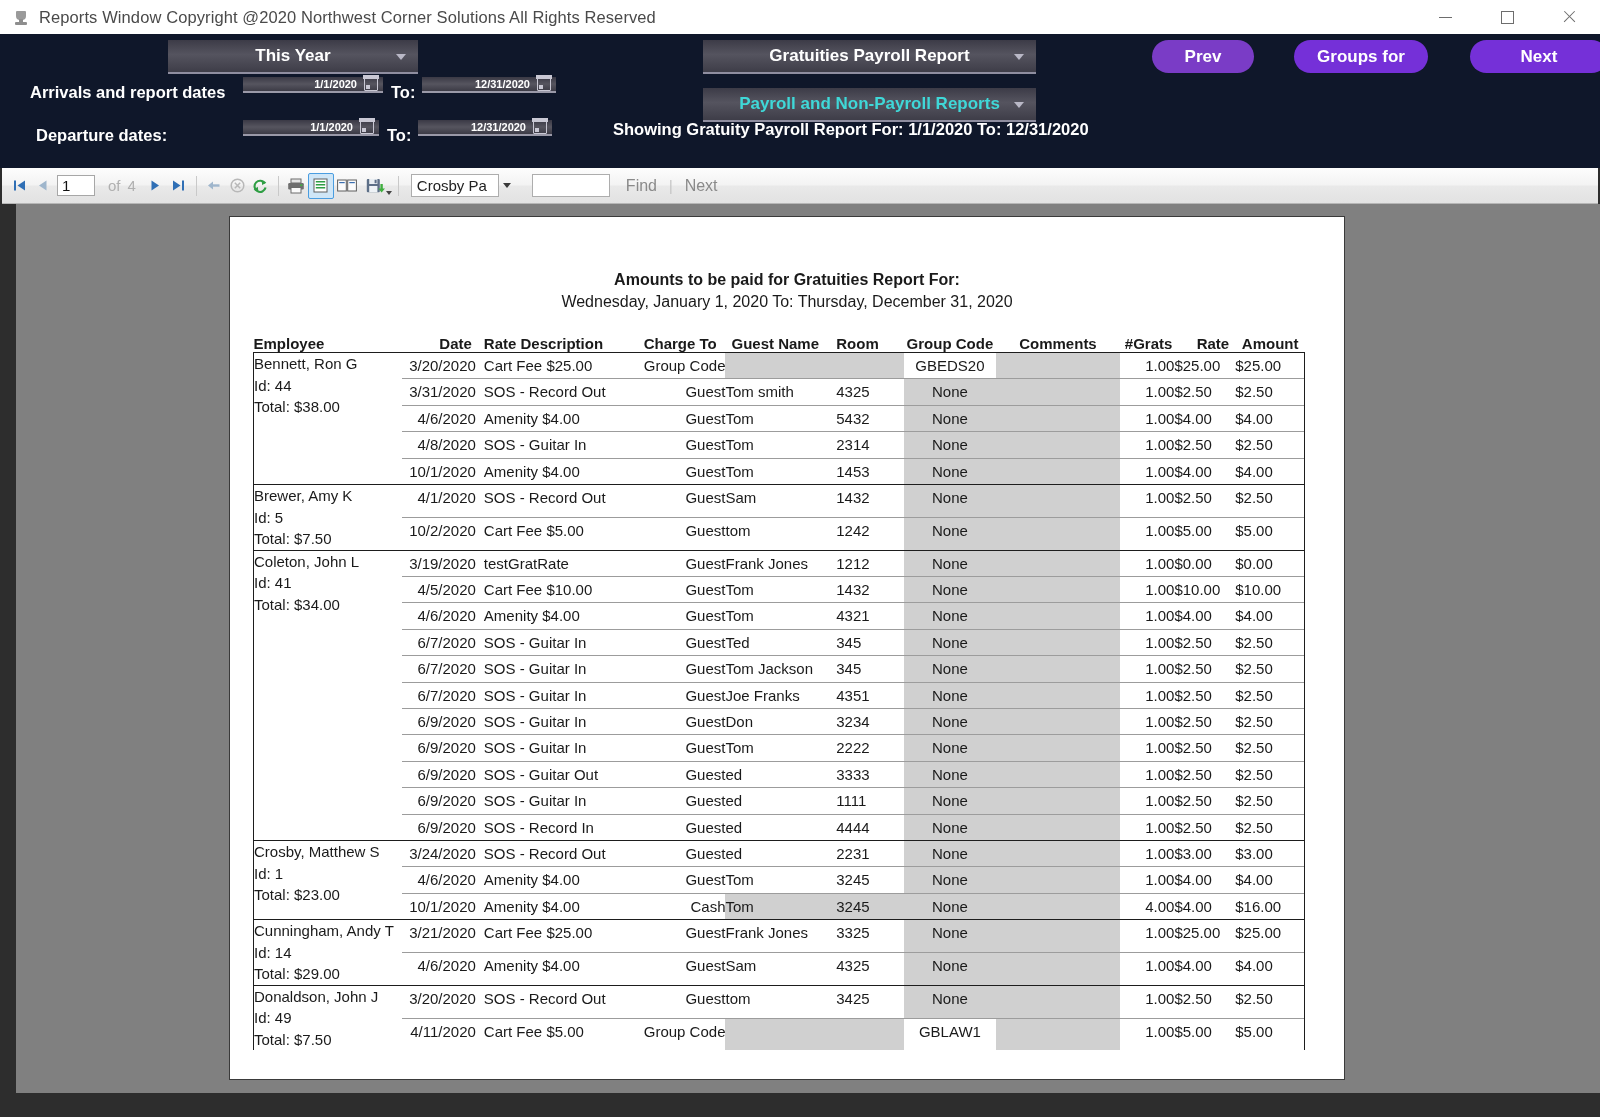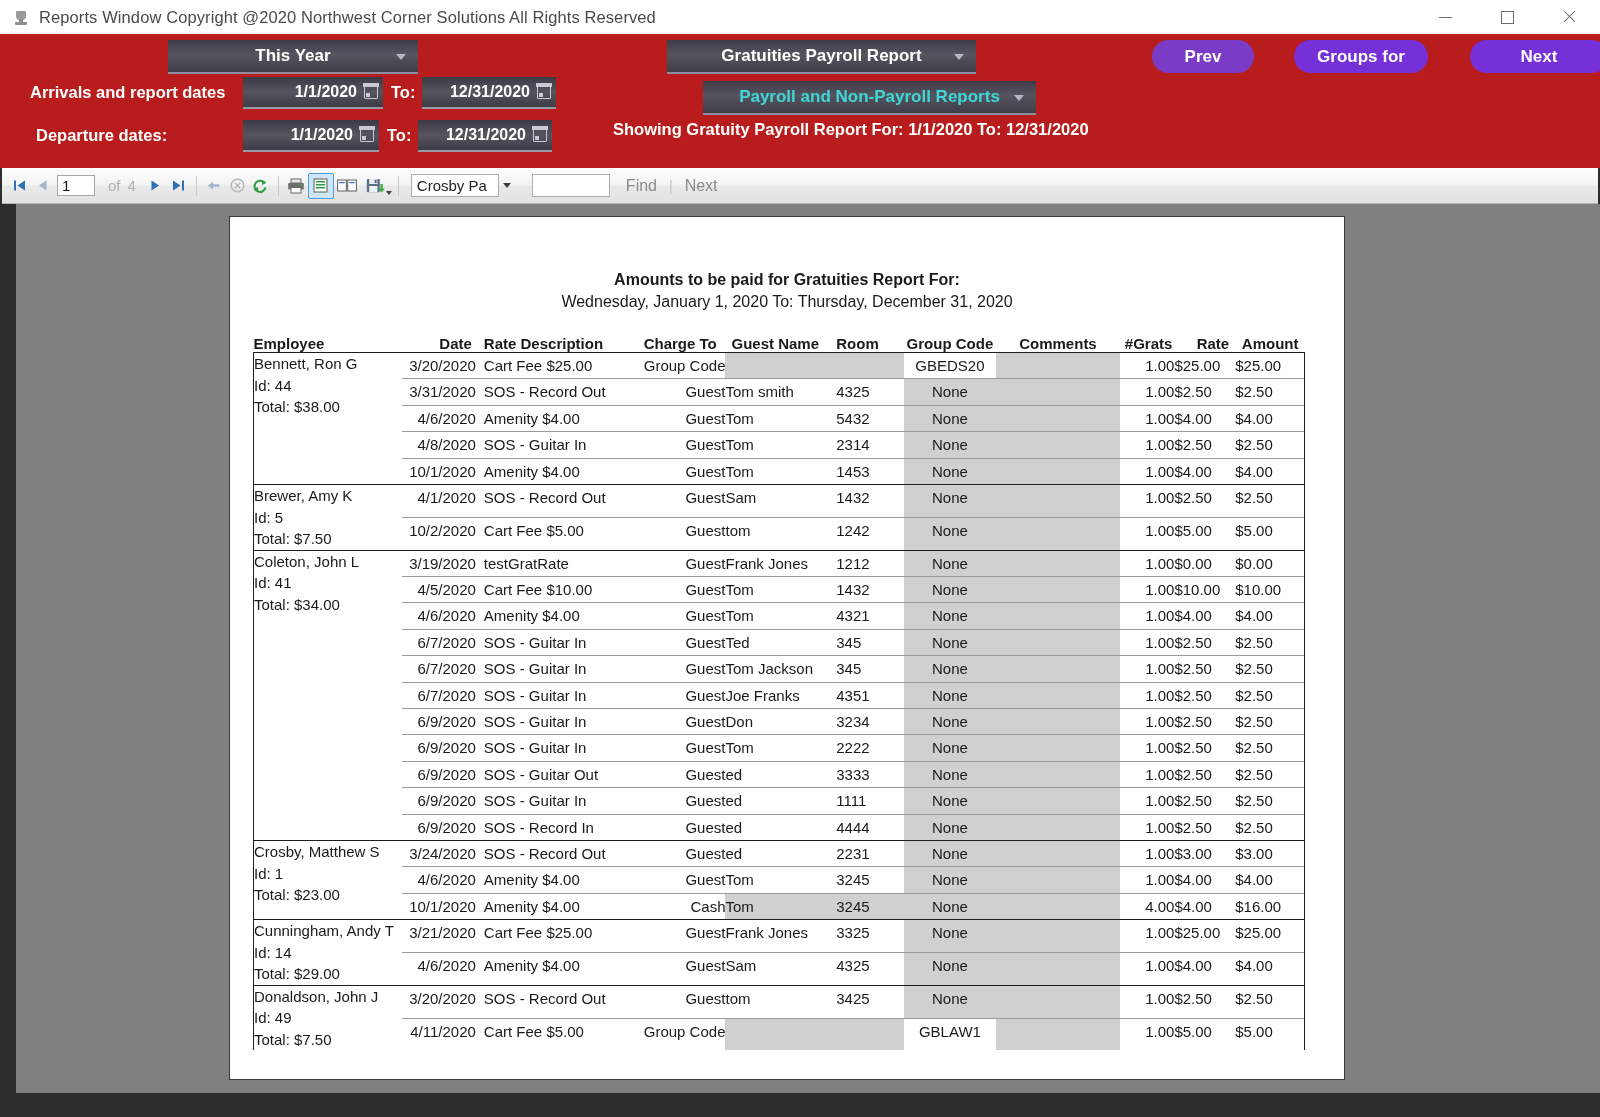--- a/index.html
+++ b/index.html
@@ -42,21 +42,21 @@
   #win-controls .glyph-min { width: 13px; height: 1px; background: #6d6d6d; }
   #win-controls .glyph-max { width: 13px; height: 13px; border: 1.3px solid #6d6d6d; }
   #win-controls .glyph-close { position: relative; width: 14px; height: 14px; }
   #win-controls .glyph-close:before, #win-controls .glyph-close:after {
     content:""; position:absolute; left:0; top:6px; width:15px; height:1.3px; background:#6d6d6d;
   }
   #win-controls .glyph-close:before { transform: rotate(45deg); }
   #win-controls .glyph-close:after  { transform: rotate(-45deg); }
 
   
-  #panel { height: 134px; background: #b91c1c; position: relative; }
+  #panel { height: 134px; background: #0f172a; position: relative; }
 
   .dk-label {
     position: absolute; color: #ffffff; font-size: 16.5px; font-weight: bold;
     white-space: nowrap;
   }
 
   
   .dk-combo {
     position: absolute; height: 34px;
     background: linear-gradient(to bottom, #3c3b47 0%, #55545f 45%, #3e3d48 100%);
@@ -65,25 +65,25 @@
     color: #ffffff; font-size: 17px; font-weight: bold;
   }
   .dk-combo .caret {
     position: absolute; right: 12px; top: 50%; margin-top: -2px;
     width: 0; height: 0; border-left: 5px solid transparent; border-right: 5px solid transparent;
     border-top: 6px solid #b9b8c6;
   }
 
   
   .dk-date {
-    position: absolute; height: 32px;
+    position: absolute; height: 16px;
     background: linear-gradient(to bottom, #3a3945 0%, #56555f 50%, #3c3b46 100%);
     border-bottom: 2px solid #9a99a8;
     display: flex; align-items: center; justify-content: flex-end;
-    color: #ffffff; font-size: 16px; font-weight: bold;
+    color: #ffffff; font-size: 11px; font-weight: bold;
     padding-right: 26px;
   }
   .cal-ico {
     position: absolute; right: 5px; top: 50%; margin-top: -8px;
     width: 14px; height: 15px; border: 1.6px solid #c9c8d4; border-radius: 1px;
   }
   .cal-ico:before {
     content:""; position:absolute; left:-1.6px; top:-1.6px; right:-1.6px; height: 4px;
     background: #c9c8d4;
   }
@@ -222,25 +222,25 @@
   <div class="dk-date" style="left:243px; top:86px; width:136px;">
     <span>1/1/2020</span>
     <span class="cal-ico"></span>
   </div>
   <div class="dk-label" style="left:387px; top:92px;">To:</div>
   <div class="dk-date" style="left:418px; top:86px; width:134px;">
     <span>12/31/2020</span>
     <span class="cal-ico"></span>
   </div>
 
-  <div class="dk-combo" style="left:667px; top:6px; width:309px;">
+  <div class="dk-combo" style="left:703px; top:6px; width:333px;">
     <span>Gratuities Payroll Report</span>
     <span class="caret"></span>
   </div>
-  <div class="dk-combo" style="left:703px; top:47px; width:333px; color:#3fd8d8;">
+  <div class="dk-combo" style="left:703px; top:54px; width:333px; color:#3fd8d8;">
     <span>Payroll and Non-Payroll Reports</span>
     <span class="caret"></span>
   </div>
 
   <div id="showing-text" style="left:613px; top:86px;">Showing Gratuity Payroll Report For: 1/1/2020 To: 12/31/2020</div>
 
   <div class="pbtn" style="left:1152px; top:6px; width:102px; background:#7a3cc6;text-align:center;">
     <span>Prev</span>
   </div>
   <div class="pbtn" style="left:1294px; top:6px; width:134px; background:#7530d8;">

